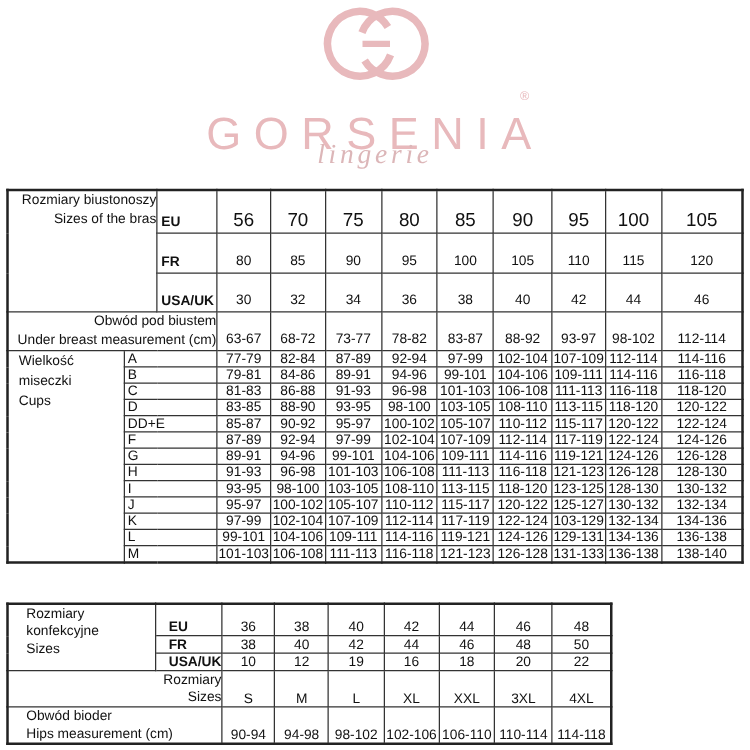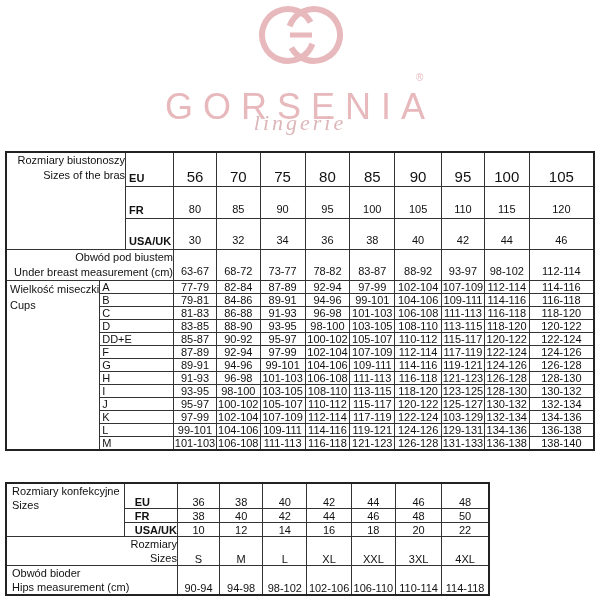--- a/index.html
+++ b/index.html
@@ -12,24 +12,24 @@
 
   table { border-collapse:collapse; position:absolute; }
   td { border:1px solid #333; padding:0; font-size:11px; text-align:center; vertical-align:bottom; line-height:12px; }
   #bra { left:5px; top:151px; width:590px; border:2px solid #222; }
   #bra td.lbl { text-align:right; vertical-align:top; padding-left:3px; line-height:15px; }
   #bra td.sys { text-align:left; font-weight:bold; padding-left:3px; padding-bottom:2px; }
   #bra td.big { font-size:15px; padding-bottom:3px; }
   #bra td.mid { font-size:11px; padding-bottom:3px; }
   #bra td.cup { text-align:left; padding-left:2px; font-size:11px; }
   #bra tr.cuprow td { height:12px; }
-  #bra td.cl { text-align:left; vertical-align:top; padding-left:3px; line-height:16px; border-bottom:none; }
+  #bra td.cl { text-align:left; vertical-align:top; padding-left:8px; line-height:16px; border-bottom:none; }
 
   #sizes { left:5px; top:482px; width:485px; border:2px solid #222; }
-  #sizes td.lbl { text-align:left; vertical-align:top; padding-left:5px; line-height:14px; }
+  #sizes td.lbl { text-align:left; vertical-align:top; padding-left:14px; line-height:14px; }
   #sizes td.sys { text-align:left; font-weight:bold; padding-left:10px; border-left:none; }
   #sizes td { font-size:11px; }
 </style>
 </head>
 <body>
 
 <div class="logo">
   <svg width="86" height="64" viewBox="0 0 86 64">
     <circle cx="30" cy="32" r="26" fill="none" stroke="#e8b9bc" stroke-width="6" stroke-dasharray="140 30" transform="rotate(20 30 32)"></circle>
     <circle cx="56" cy="32" r="26" fill="none" stroke="#e8b9bc" stroke-width="6" stroke-dasharray="140 30" transform="rotate(200 56 32)"></circle>
@@ -296,21 +296,21 @@
         <td>42</td>
         <td>44</td>
         <td>46</td>
         <td>48</td>
         <td>50</td>
       </tr>
       <tr>
         <td class="sys" style="height: 13px;">USA/UK</td>
         <td>10</td>
         <td>12</td>
-        <td>14</td>
+        <td>19</td>
         <td>16</td>
         <td>18</td>
         <td>20</td>
         <td>22</td>
       </tr>
       <tr>
         <td class="lbl" colspan="2" style="height: 26px; text-align: right;"><span>Rozmiary</span><br><span>Sizes</span></td>
         <td>S</td>
         <td>M</td>
         <td>L</td>

